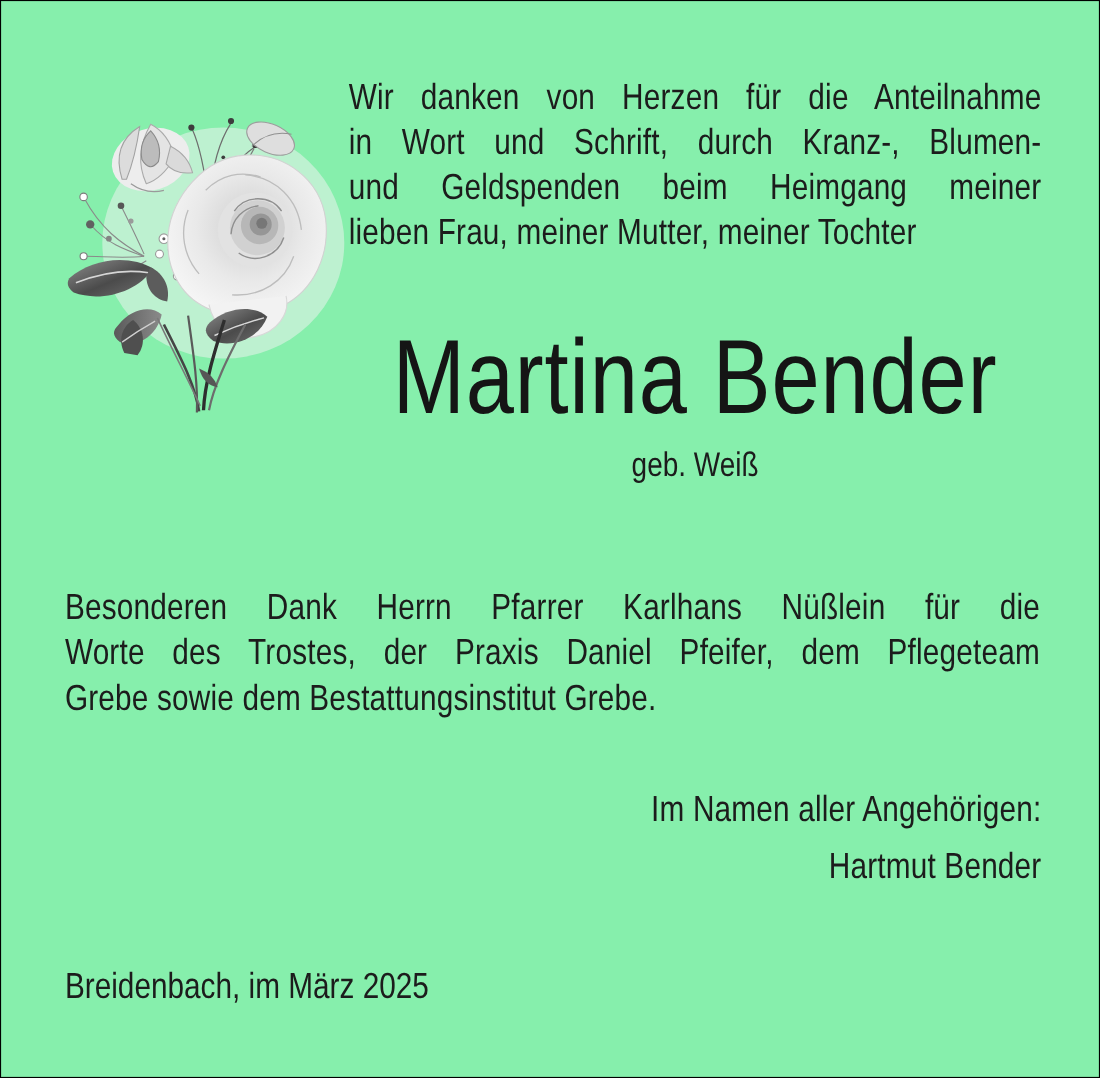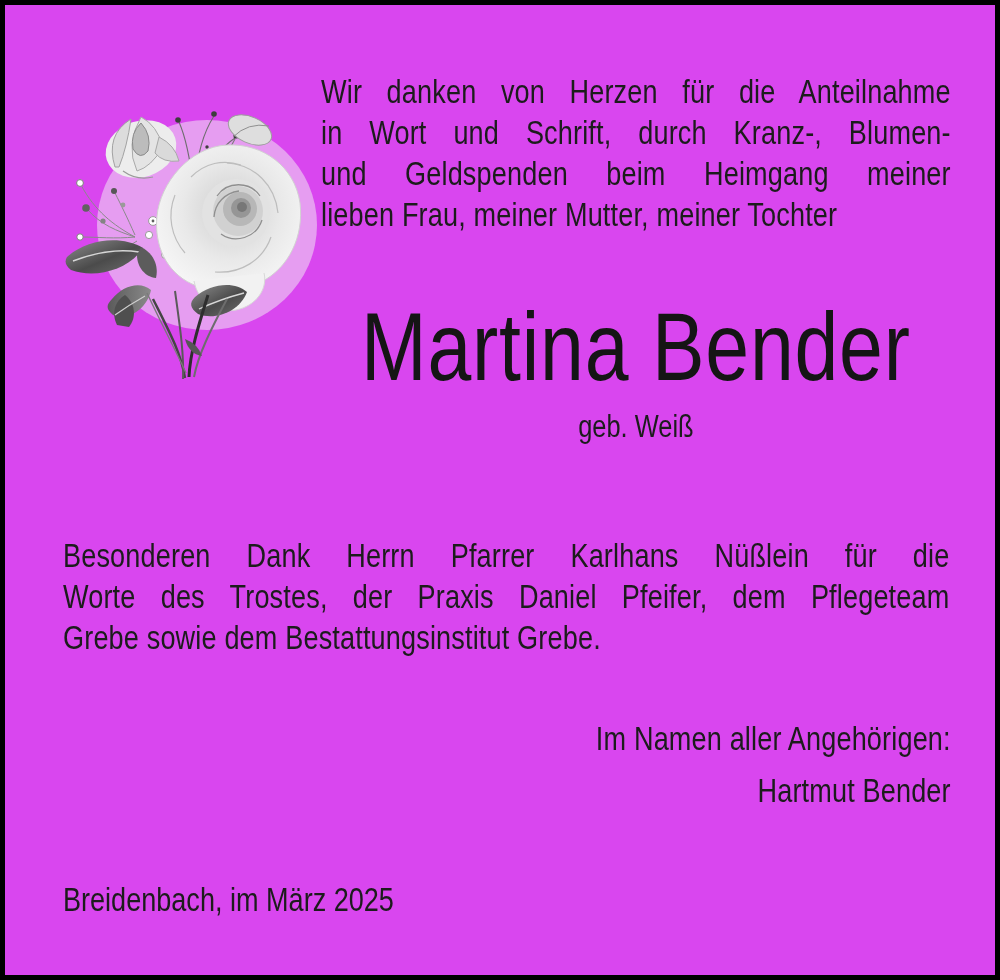--- a/index.html
+++ b/index.html
@@ -5,22 +5,22 @@
   html, body {
     margin: 0;
     padding: 0;
     background: #ffffff;
   }
   .page {
     position: relative;
     width: 1000px;
     height: 980px;
     box-sizing: border-box;
-    background: #d946ef;
-    border: 5px solid #000000;
+    background: #86efac;
+    border: 1px solid #000000;
     overflow: hidden;
     font-family: "Liberation Sans", sans-serif;
     color: #1c1c1c;
   }
   .block { position: absolute; }
   
   .cond {
     transform: scaleX(0.82);
     transform-origin: 0 0;
   }

